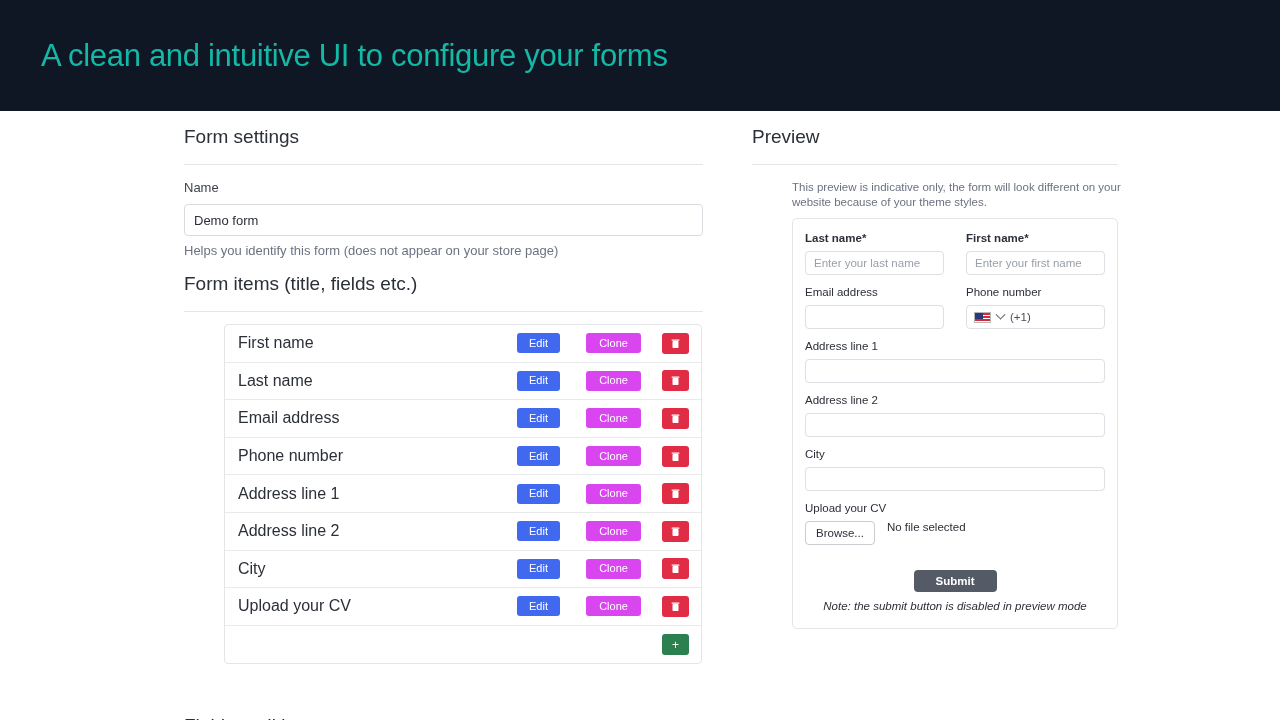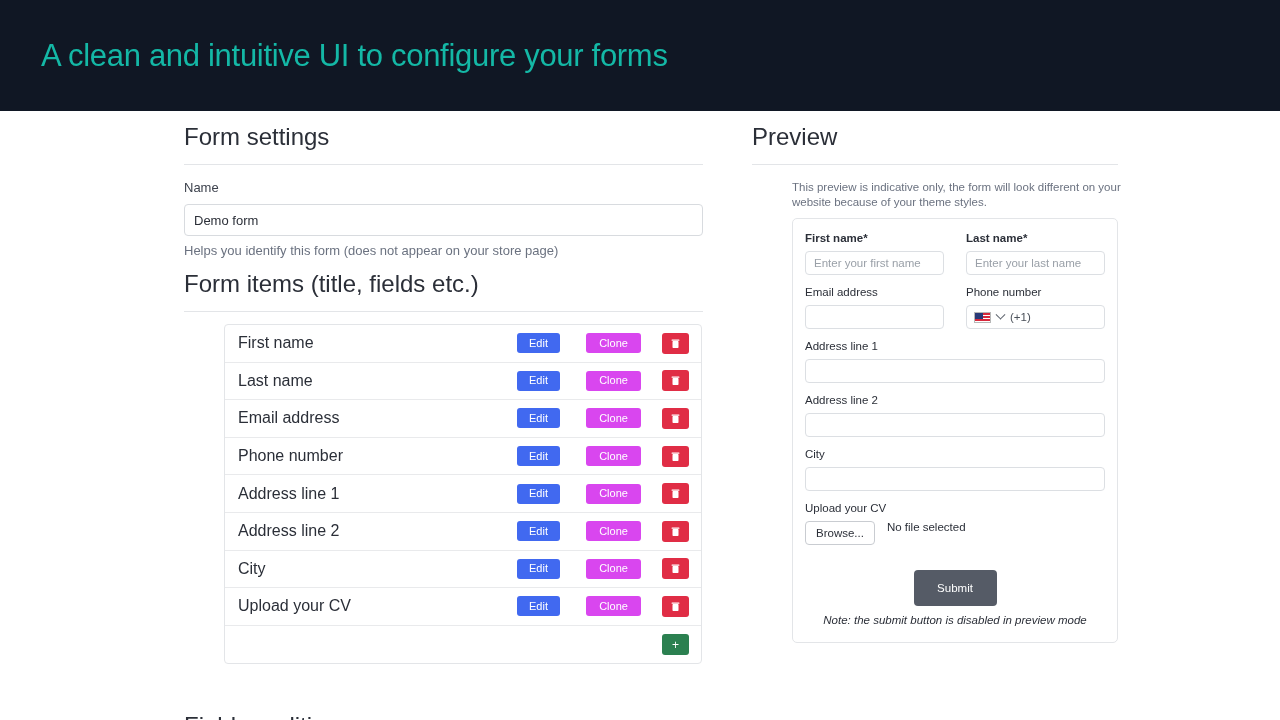--- a/index.html
+++ b/index.html
@@ -33,21 +33,21 @@
   .page {
     position: relative;
     width: 1280px;
     height: 609px;
   }
 
   .col-left  { position: absolute; left: 184px; top: 0; width: 519px; }
   .col-right { position: absolute; left: 752px; top: 0; width: 366px; }
 
   .section-title {
-    font-size: 24px;
+    font-size: 19px;
     font-weight: 400;
     color: #2b2f38;
     margin: 0;
     padding-top: 13px;
     line-height: 26px;
   }
   .rule {
     height: 1px;
     background: #e3e5e8;
     margin-top: 14px;
@@ -262,23 +262,24 @@
     justify-content: center;
     margin-top: 25px;
   }
   .submit-btn {
     background: #555b66;
     color: #fff;
     border: none;
     border-radius: 4px;
     font-size: 11.5px;
     width: 83px;
-    height: 36px;
+    height: 22px;
     font-family: "Liberation Sans", sans-serif;
     cursor: default;
+    font-weight: bold;
   }
   .disabled-note {
     text-align: center;
     font-size: 11.5px;
     font-style: italic;
     color: #2b2f38;
     margin-top: 7px;
     line-height: 15px;
   }
 </style>
@@ -418,26 +419,26 @@
 
     <h2 class="section-title">Preview</h2>
     <div class="rule"></div>
 
     <div class="preview-note">This preview is indicative only, the form will look different on your website because of your theme styles.</div>
 
     <div class="preview-card">
 
       <div class="pv-two">
         <div>
+          <div class="pv-label bold">Last name*</div>
+          <div class="pv-input">Enter your last name</div>
+        </div>
+        <div>
           <div class="pv-label bold">First name*</div>
           <div class="pv-input">Enter your first name</div>
-        </div>
-        <div>
-          <div class="pv-label bold">Last name*</div>
-          <div class="pv-input">Enter your last name</div>
         </div>
       </div>
 
       <div class="pv-two">
         <div>
           <div class="pv-label">Email address</div>
           <div class="pv-input"></div>
         </div>
         <div>
           <div class="pv-label">Phone number</div>

